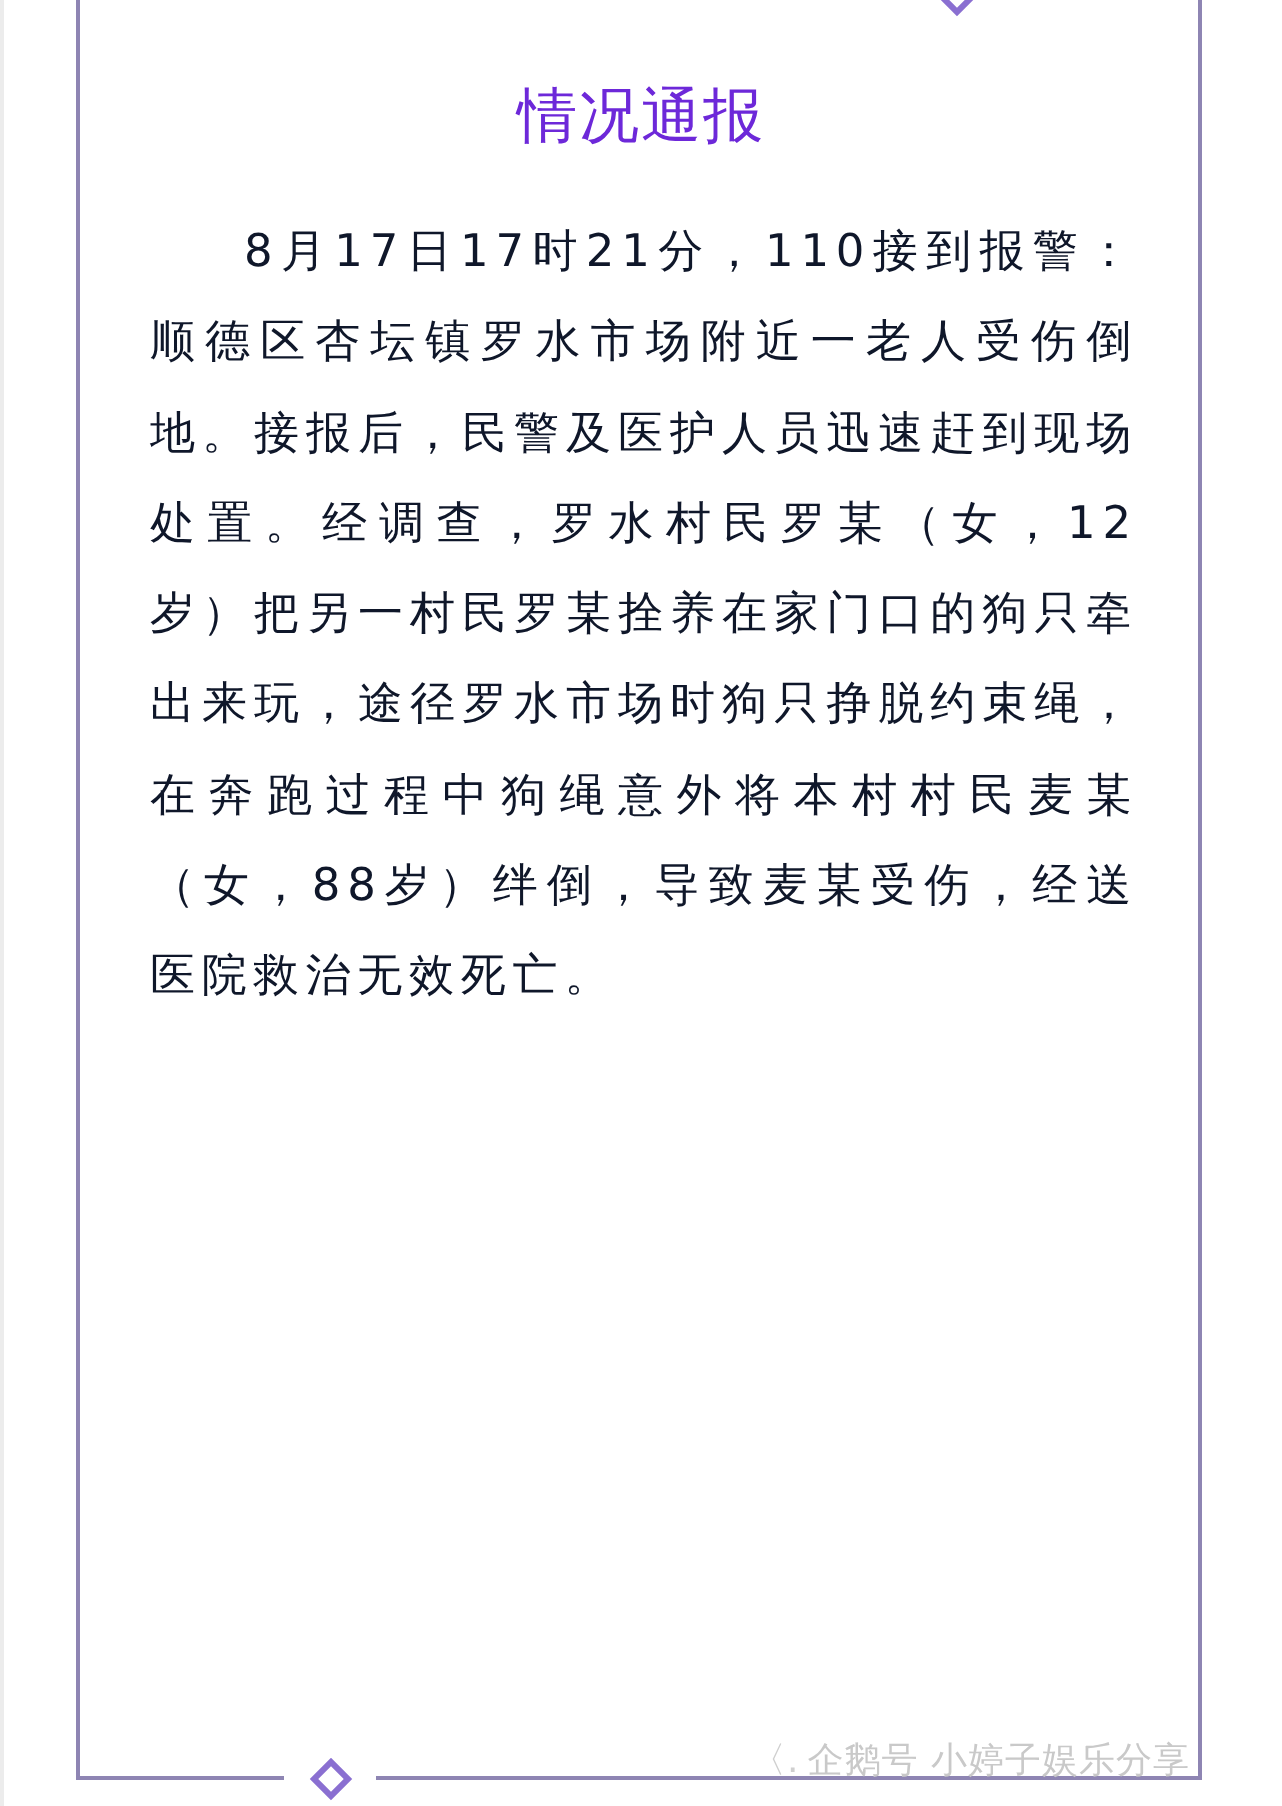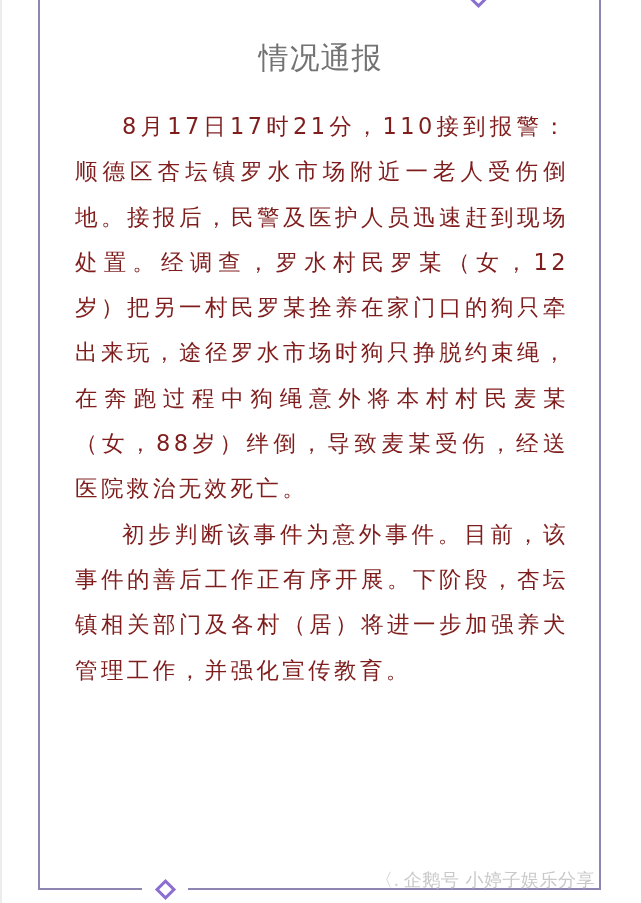--- a/index.html
+++ b/index.html
@@ -13,25 +13,25 @@
   .frame-bottom-a { position: absolute; left: 38px; top: 888px; width: 104px; height: 2px; background: #8e85b3; }
   .frame-bottom-b { position: absolute; left: 188px; top: 888px; width: 413px; height: 2px; background: #8e85b3; }
   .diamond {
     position: absolute; width: 9px; height: 9px; border: 3px solid #8a6fd1; background: #fff;
     transform: rotate(45deg);
   }
   .diamond-top { left: 471px; top: -10px; }
   .diamond-bottom { left: 158px; top: 882px; }
   .title {
     position: absolute; left: 0; width: 641px; top: 38px; text-align: center;
-    font-size: 30px; color: #737373; letter-spacing: 1px; font-weight: 500;
+    font-size: 30px; color: #6d28d9; letter-spacing: 1px; font-weight: 500;
   }
   .body-text {
     position: absolute; left: 75px; top: 104px; width: 494px;
-    font-size: 22.5px; color: #7f1d1d; line-height: 45.3px; letter-spacing: 3.4px;
+    font-size: 22.5px; color: #0f172a; line-height: 45.3px; letter-spacing: 3.4px;
     text-align: justify;
   }
   .para { margin: 0; text-indent: 47px; }
   .watermark {
     position: absolute; left: 375px; top: 868px; font-size: 18px; color: #c9c9c9;
     letter-spacing: 0.5px; white-space: nowrap; text-align: center;
   }
   .wm-icon { display: inline-block; margin-right: 4px; color: #cfcfcf; }
 </style>
 </head>
@@ -42,18 +42,17 @@
 <div class="frame-right"></div>
 <div class="frame-bottom-a"></div>
 <div class="frame-bottom-b"></div>
 <div class="diamond diamond-top"></div>
 <div class="diamond diamond-bottom"></div>
 
 <div class="title">情况通报</div>
 
 <div class="body-text">
   <p class="para">8月17日17时21分，110接到报警：顺德区杏坛镇罗水市场附近一老人受伤倒地。接报后，民警及医护人员迅速赶到现场处置。经调查，罗水村民罗某（女，12岁）把另一村民罗某拴养在家门口的狗只牵出来玩，途径罗水市场时狗只挣脱约束绳，在奔跑过程中狗绳意外将本村村民麦某（女，88岁）绊倒，导致麦某受伤，经送医院救治无效死亡。</p>
-  <p class="para">初步判断该事件为意外事件。目前，该事件的善后工作正有序开展。下阶段，杏坛镇相关部门及各村（居）将进一步加强养犬管理工作，并强化宣传教育。</p>
 </div>
 
 <div class="watermark">
   <span class="wm-icon">〈.</span><span>企鹅号 小婷子娱乐分享</span>
 </div>
 
 </body></html>

